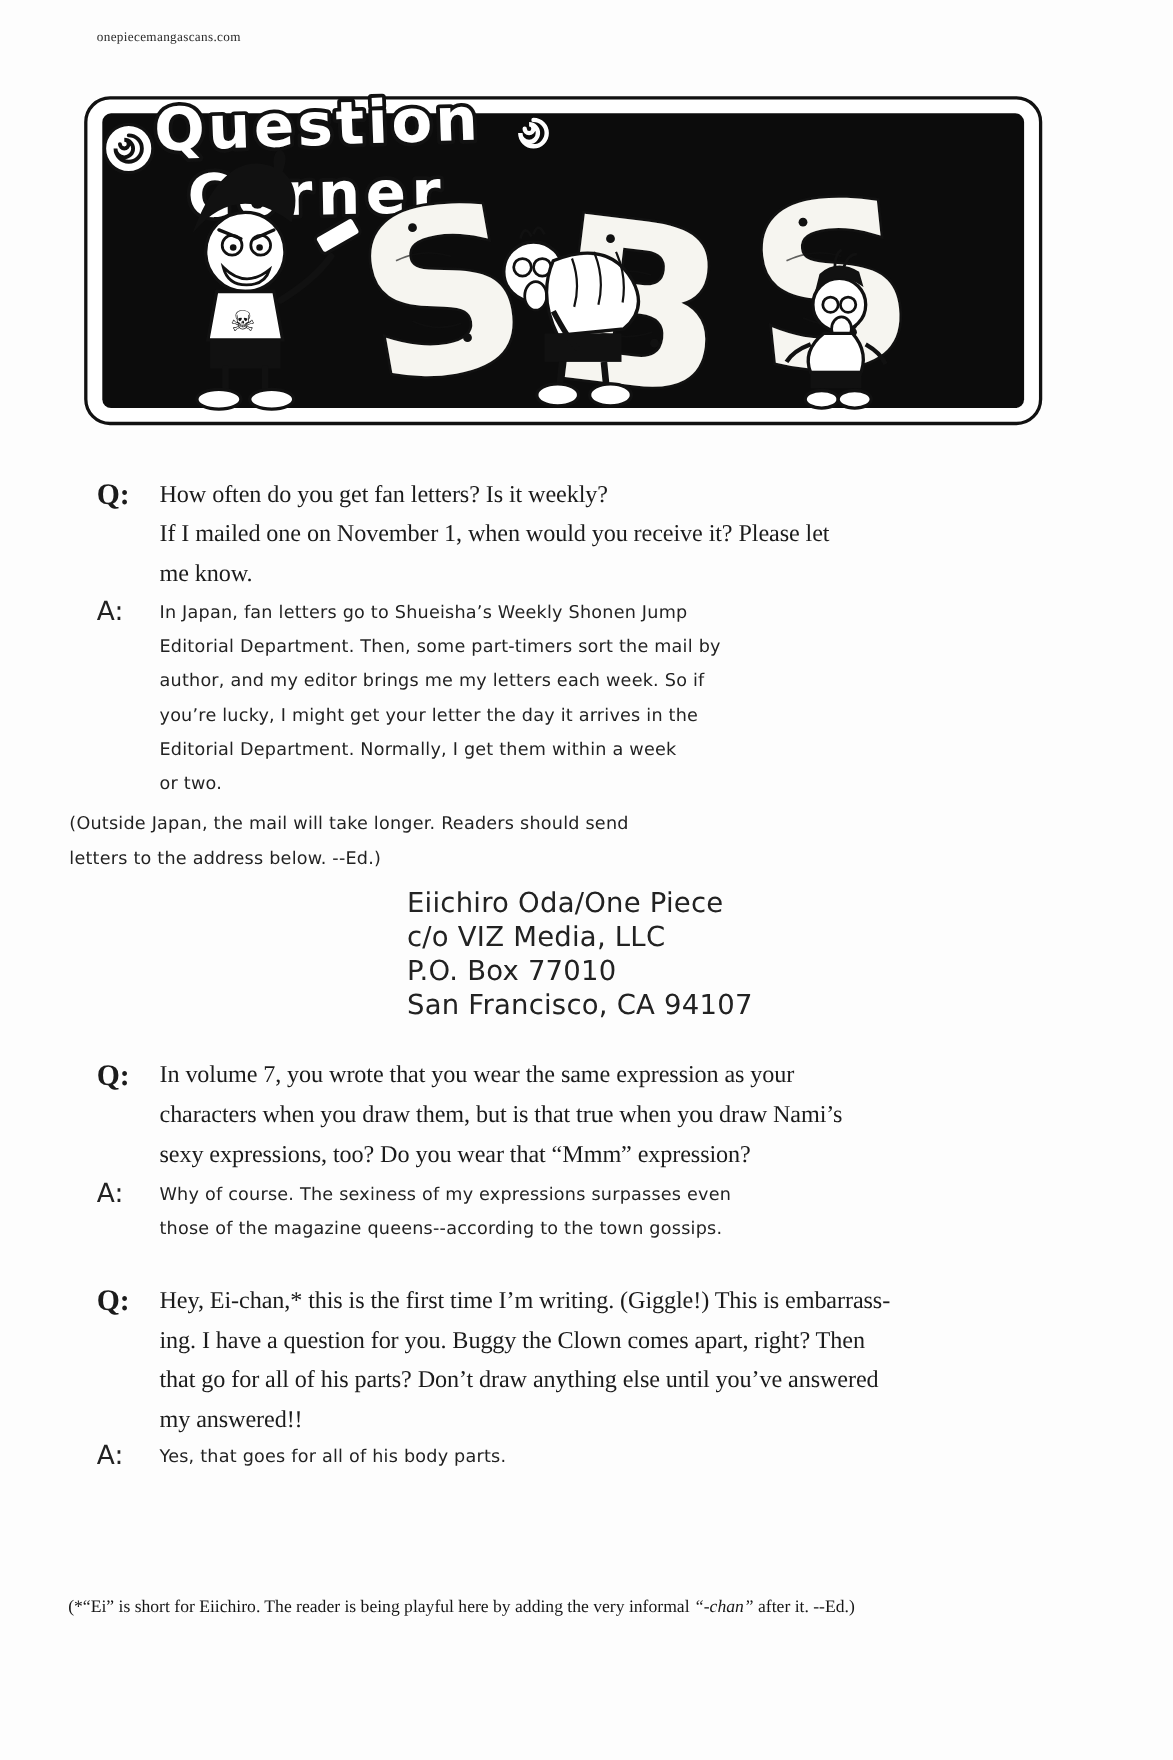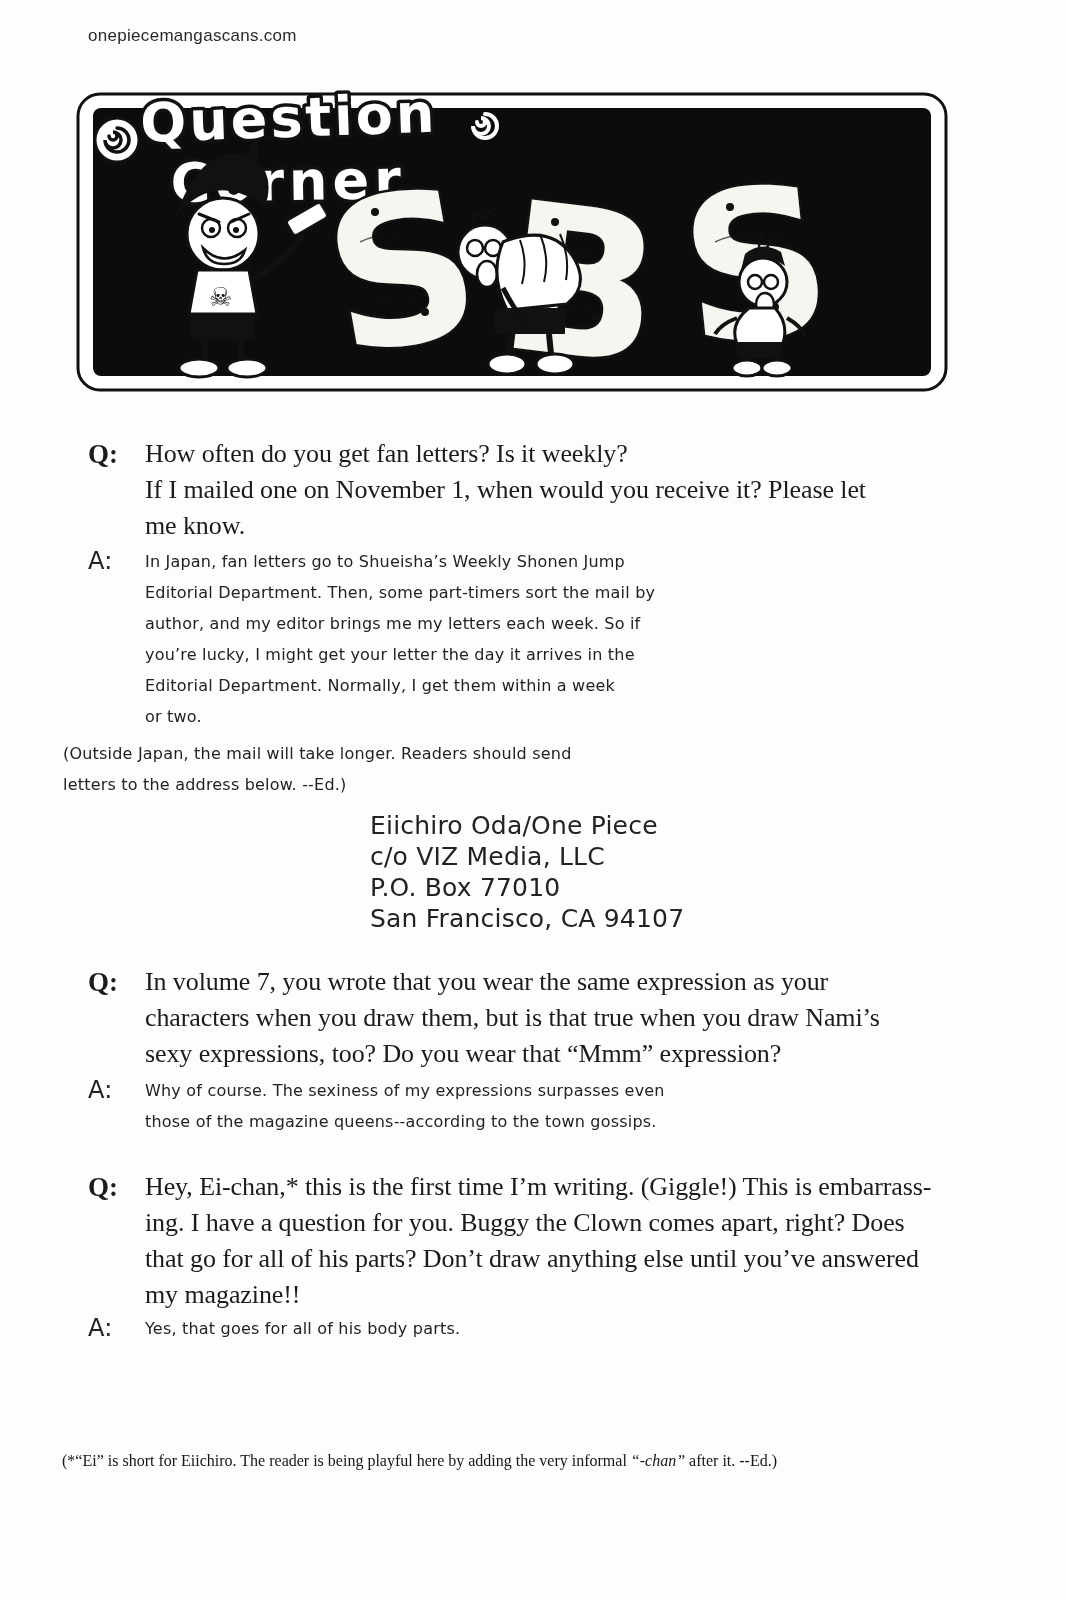--- a/index.html
+++ b/index.html
@@ -7,22 +7,22 @@
     position:relative;
     width:1066px;
     height:1600px;
     background:#fdfdfd;
     overflow:hidden;
     color:#1b1b1b;
   }
   .watermark{
     padding-top:26px;
     margin-left:88px;
-    font-family:Liberation Sans, sans-serif;
-    font-size:17px;
+    font-family:Liberation Serif, serif;
+    font-size:12px;
     color:#2a2a2a;
     letter-spacing:0.3px;
   }
   .banner{
     margin:36px 0 0 75px;
     width:880px;
     height:322px;
     display:block;
   }
   .qa-block{
@@ -30,21 +30,21 @@
     margin-left:88px;
   }
   .qa-label{
     width:57px;
     flex:0 0 57px;
   }
   .qa-text{flex:1;}
   .line{white-space:nowrap;}
   .serif .line, .serif .qa-label{
     font-family:"Liberation Serif",serif;
-    font-size:26px;
+    font-size:22px;
     line-height:36px;
     letter-spacing:-0.1px;
   }
   .serif .qa-label{font-size:27px;font-weight:600;}
   .comic .line, .comic .qa-label{
     font-family:"DejaVu Sans",sans-serif;
     font-size:16px;
     line-height:31px;
     letter-spacing:0.2px;
     color:#222;
@@ -210,23 +210,23 @@
     <div class="qa-text">
       <div class="line">Why of course. The sexiness of my expressions surpasses even</div>
       <div class="line">those of the magazine queens--according to the town gossips.</div>
     </div>
   </div>
 
   <div class="qa-block serif q3">
     <div class="qa-label">Q:</div>
     <div class="qa-text">
       <div class="line">Hey, Ei-chan,* this is the first time I’m writing. (Giggle!) This is embarrass-</div>
-      <div class="line">ing. I have a question for you. Buggy the Clown comes apart, right? Does</div>
+      <div class="line">ing. I have a question for you. Buggy the Clown comes apart, right? Then</div>
       <div class="line">that go for all of his parts? Don’t draw anything else until you’ve answered</div>
-      <div class="line">my magazine!!</div>
+      <div class="line">my answered!!</div>
     </div>
   </div>
 
   <div class="qa-block comic a3">
     <div class="qa-label">A:</div>
     <div class="qa-text">
       <div class="line">Yes, that goes for all of his body parts.</div>
     </div>
   </div>
 

